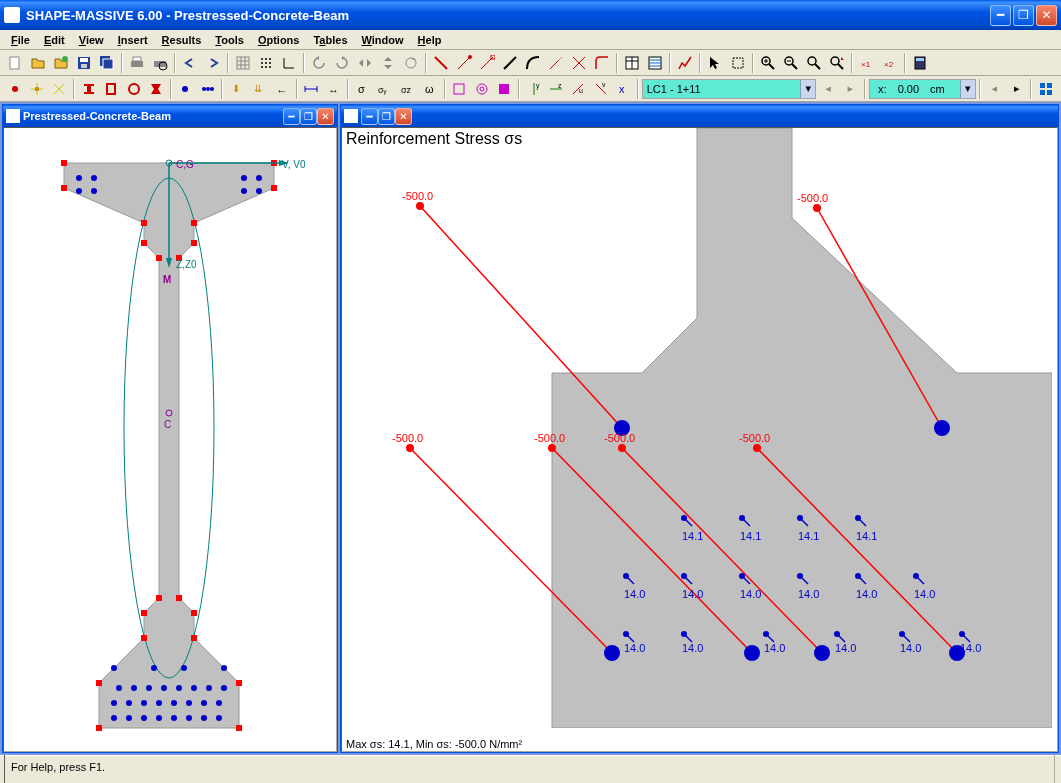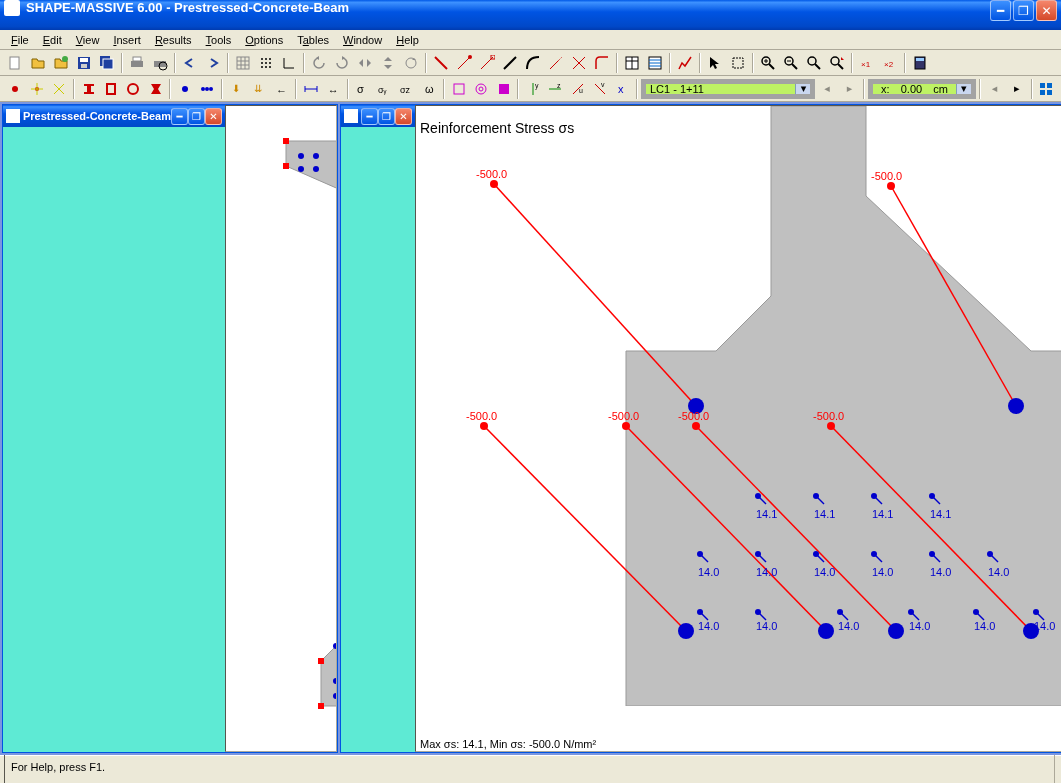--- a/index.html
+++ b/index.html
@@ -1,39 +1,39 @@
 <!DOCTYPE html>
 <html><head>
 <meta charset="utf-8">
 <style>
 * { box-sizing: border-box; margin: 0; padding: 0; font-family: Tahoma, sans-serif; }
 body { background: #ece9d8; width: 1061px; height: 783px; overflow: hidden; font-size: 11px; }
 
-.titlebar { background: linear-gradient(to bottom, #0058e6 0%, #3d91ff 8%, #0054e3 40%, #0048c8 88%, #003bb0 100%); height: 30px; display: flex; padding: 0 4px; color: white; }
+.titlebar { background: linear-gradient(to bottom, #0058e6 0%, #3d91ff 8%, #0054e3 40%, #0048c8 88%, #003bb0 100%); height: 30px; display: flex; align-items: center; padding: 0 4px; color: white; }
 .titlebar .icon { width: 16px; height: 16px; background: #fff; margin-right: 4px; border-radius: 2px; }
 .titlebar .title { flex: 1; font-weight: bold; font-size: 13px; padding-left: 2px; }
 .winbtns { display: flex; gap: 2px; }
 .winbtn { width: 21px; height: 21px; border-radius: 3px; display: flex; align-items: center; justify-content: center; font-family: Marlett, sans-serif; font-size: 12px; color: white; border: 1px solid #fff8; }
 .winbtn.min, .winbtn.max { background: linear-gradient(to bottom, #3d91ff, #0054e3); }
 .winbtn.close { background: linear-gradient(to bottom, #f5866b, #d4492a); }
 
 .menubar { background: #ece9d8; height: 20px; display: flex; align-items: center; padding: 0 4px; border-bottom: 1px solid #aca899; font-size: 11px; }
-.menuitem { padding: 2px 7px; cursor: default; }
+.menuitem { padding: 2px 7px; cursor: default; font-weight: bold; }
 .menuitem u { text-decoration: underline; }
 
 .toolbar { background: #ece9d8; height: 26px; display: flex; align-items: center; padding: 1px 4px; border-bottom: 1px solid #aca899; gap: 1px; }
 .tbtn { width: 22px; height: 22px; display: flex; align-items: center; justify-content: center; border: 1px solid transparent; cursor: default; }
 .tsep { width: 2px; height: 20px; border-left: 1px solid #aca899; border-right: 1px solid #fff; margin: 0 2px; }
-.tcombo { height: 20px; border: 5px solid #a3a3a3; background: #bef264; display: flex; align-items: center; }
+.tcombo { height: 20px; border: 1px solid #a3a3a3; background: #5eead4; display: flex; align-items: center; }
 .tcombo span { padding: 0 4px; flex: 1; }
 .tcombo .arrow { width: 15px; background: #c9d6ef; border-left: 1px solid #7f9db9; display: flex; align-items: center; justify-content: center; height: 100%; }
 
 .workspace { position: relative; height: 653px; background: #7a96df; padding: 2px; display: flex; gap: 2px; }
 
-.childwin { background: #5eead4; border: 1px solid #0054e3; display: flex; flex-direction: row; }
+.childwin { background: #e5e5e5; border: 1px solid #0054e3; display: flex; flex-direction: column; }
 .childwin.left { width: 336px; }
 .childwin.right { flex: 1; }
 .childtitle { background: linear-gradient(to bottom, #0058e6 0%, #3d91ff 8%, #0054e3 40%, #0048c8 100%); height: 22px; display: flex; align-items: center; padding: 0 3px; color: white; }
 .childtitle .icon { width: 14px; height: 14px; background: #fff; margin-right: 3px; }
 .childtitle .title { flex: 1; font-weight: bold; font-size: 11px; }
 .childtitle .winbtn { width: 17px; height: 17px; font-size: 10px; }
 .canvas { flex: 1; background: white; border: 1px inset #aca899; position: relative; overflow: hidden; }
 
 .statusbar { height: 22px; background: #ece9d8; border-top: 1px solid #fff; display: flex; align-items: center; padding: 0 4px; font-size: 11px; }
 .statuscell { border: 1px inset #aca899; padding: 12px 6px; height: 34px; display: flex; align-items: center; margin-right: 2px; }
@@ -582,21 +582,21 @@
   </div>
 
   <div class="childwin right">
     <div class="childtitle">
       <div class="icon"></div>
       <div class="winbtn min">━</div>
       <div class="winbtn max">❐</div>
       <div class="winbtn close">✕</div>
     </div>
     <div class="canvas">
-      <div style="position:absolute;left:4px;top:14px;font-size:14px">Reinforcement Stress σs</div>
+      <div style="position:absolute;left:4px;top:2px;font-size:16px">Reinforcement Stress σs</div>
       <svg width="710" height="600" viewBox="0 0 710 600">
 
         <path class="beamshape" d="M 355 0 L 450 0 L 450 90 L 615 245 L 710 245 L 710 600 L 210 600 L 210 245 L 300 245 L 355 190 Z"></path>
 
         <line class="stress-line" x1="78" y1="78" x2="280" y2="300"></line>
         <circle class="stress-dot-red" cx="78" cy="78" r="4"></circle>
         <circle class="stress-dot-blue" cx="280" cy="300" r="8"></circle>
         <text class="lbl-red" x="60" y="72">-500.0</text>
 
         <line class="stress-line" x1="475" y1="80" x2="600" y2="300"></line>

